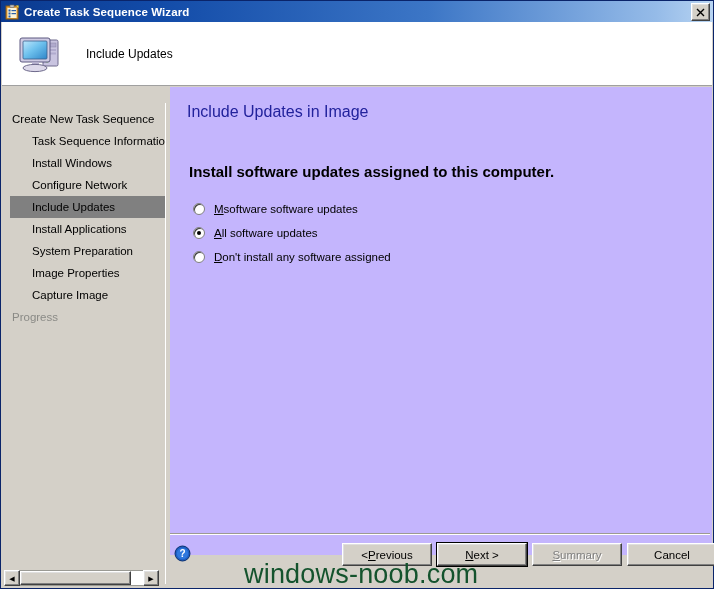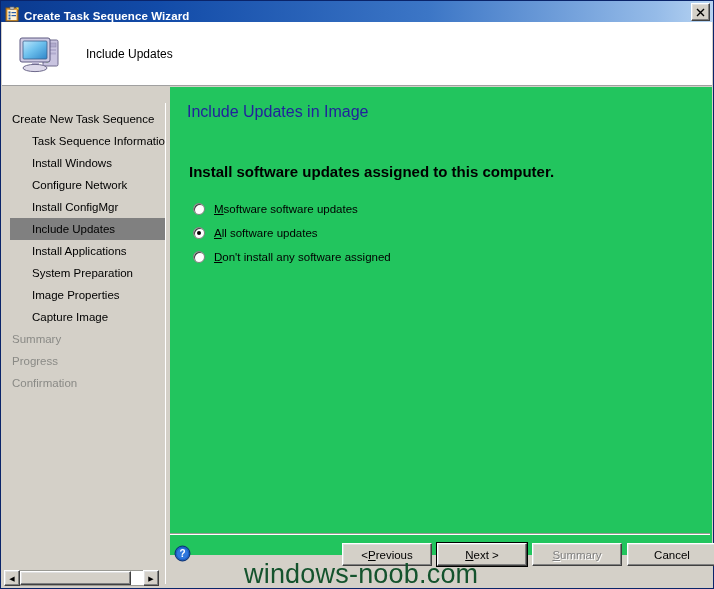--- a/index.html
+++ b/index.html
@@ -20,21 +20,21 @@
     box-sizing: border-box;
     background: #d4d0c8;
     border: 1px solid #0a246a;
   }
 
   
   .titlebar {
     position: absolute; left: 0; top: 0;
     width: 712px; height: 21px;
     background: linear-gradient(to right, #0b3a8f 0%, #124ba8 22%, #3c76c6 60%, #95bbe8 92%, #b8d4f2 100%);
-    display: flex; align-items: flex-end;
+    display: flex; align-items: center;
   }
   .title-icon {
     width: 16px; height: 16px;
     margin-left: 3px; margin-right: 4px;
     position: relative; flex: 0 0 auto;
   }
   .title-text {
     color: #ffffff;
     font-size: 11.5px;
     font-weight: bold;
@@ -142,21 +142,21 @@
     border: 1px solid;
     border-color: #ffffff #404040 #404040 #ffffff;
     box-shadow: inset -1px -1px 0 #808080, inset 1px 1px 0 #dfdfdf;
     box-sizing: border-box;
   }
 
   
   .main-panel {
     position: absolute; left: 168px; top: 0;
     width: 542px; height: 468px;
-    background: #22c55e;
+    background: #c4b5fd;
   }
   .page-heading {
     position: absolute; left: 17px; top: 16px;
     font-size: 16px;
     color: #22229c;
     white-space: nowrap;
   }
   .instruction {
     position: absolute; left: 19px; top: 76px;
     font-size: 15px;
@@ -307,29 +307,26 @@
   </div>
 
   <div class="body-area">
 
     <div class="sidebar">
       <div class="sidebar-inner">
         <div class="nav-item">Create New Task Sequence</div>
         <div class="nav-item child">Task Sequence Information</div>
         <div class="nav-item child">Install Windows</div>
         <div class="nav-item child">Configure Network</div>
-        <div class="nav-item child">Install ConfigMgr</div>
         <div class="nav-item child selected">Include Updates</div>
         <div class="nav-item child">Install Applications</div>
         <div class="nav-item child">System Preparation</div>
         <div class="nav-item child">Image Properties</div>
         <div class="nav-item child">Capture Image</div>
-        <div class="nav-item disabled">Summary</div>
         <div class="nav-item disabled">Progress</div>
-        <div class="nav-item disabled">Confirmation</div>
       </div>
     </div>
 
     <div class="sb-hscroll">
       <div class="sb-arrow">◀</div>
       <div class="sb-track">
         <div class="sb-thumb"></div>
       </div>
       <div class="sb-arrow">▶</div>
     </div>

